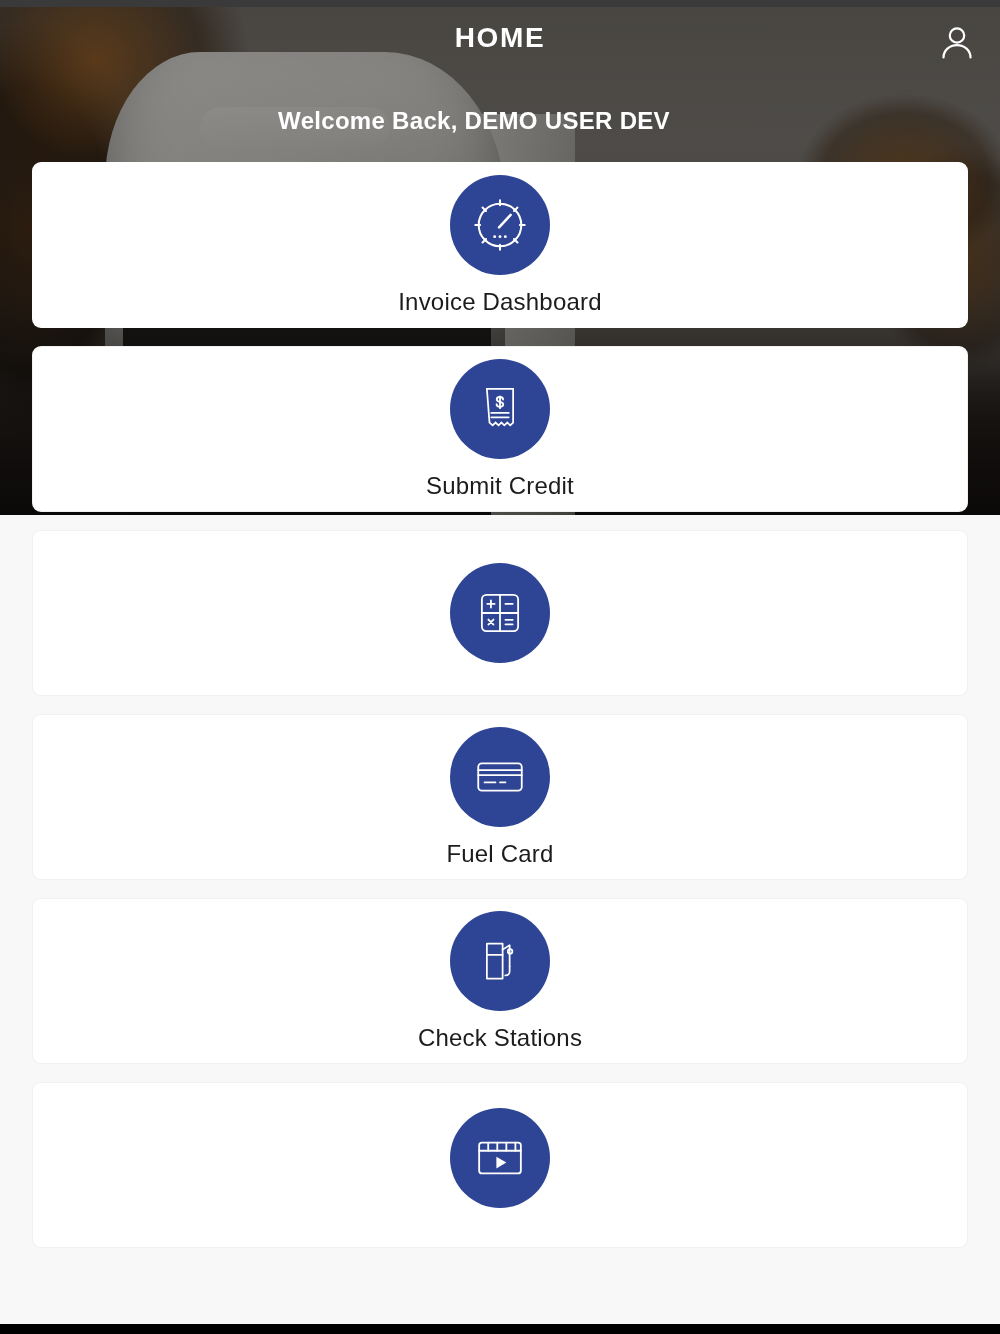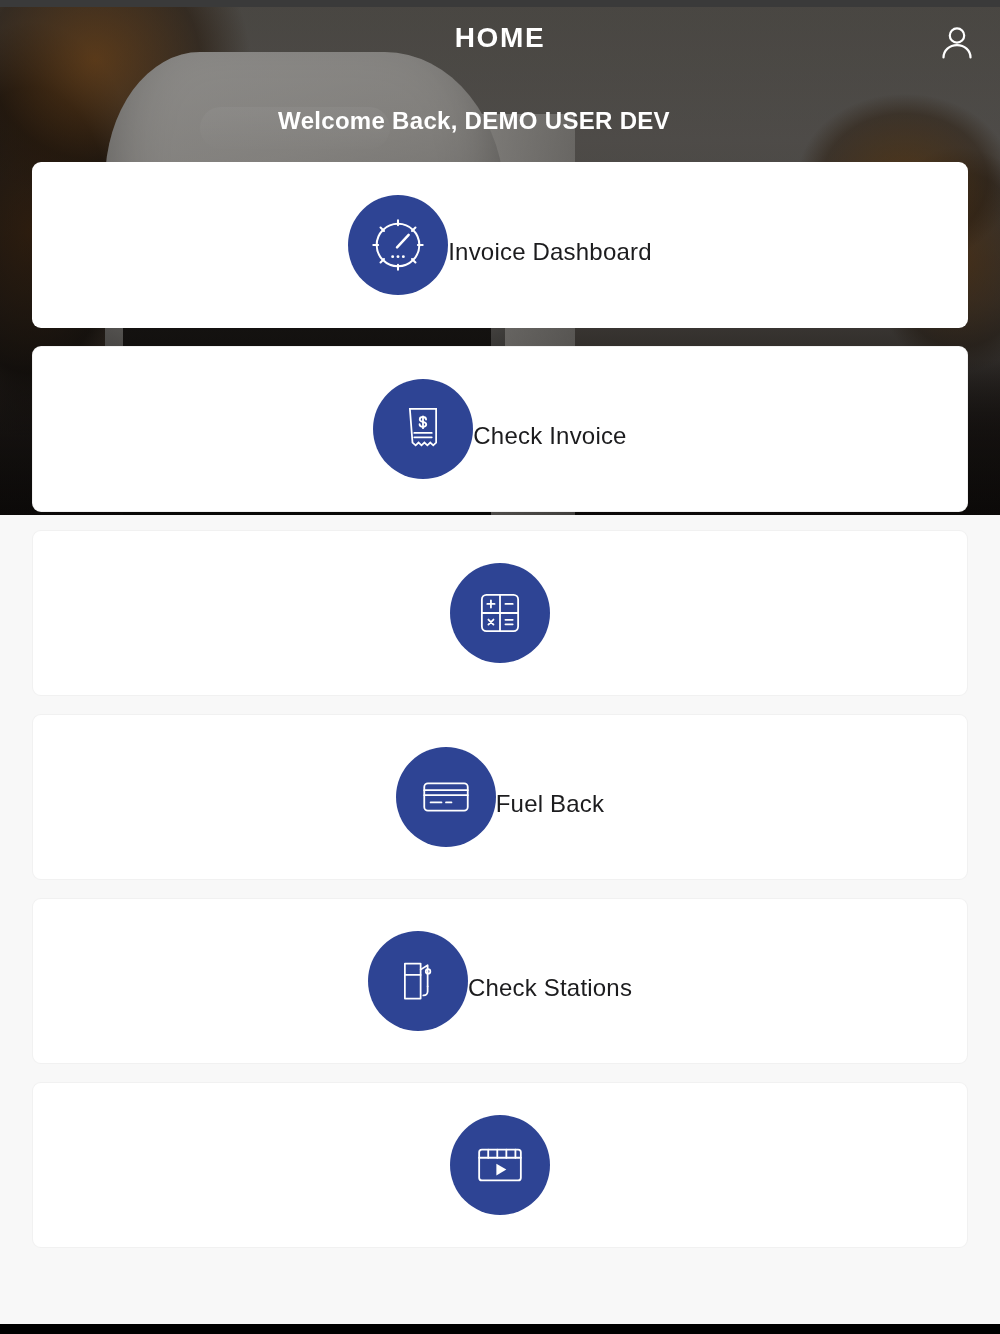--- a/index.html
+++ b/index.html
@@ -161,20 +161,21 @@
 
   .tile {
     position: relative;
     width: 936px;
     height: 166px;
     margin-bottom: 18px;
     background: #ffffff;
     border-radius: 9px;
     border: 1px solid rgba(0,0,0,0.055);
     display: flex;
+    flex-direction: column;
     align-items: center;
     justify-content: center;
     cursor: pointer;
   }
   
   .tile.on-hero { border-color: transparent; }
 
   .tile-icon {
     width: 100px;
     height: 100px;
@@ -263,21 +264,21 @@
 
     <div class="tile">
       <div class="tile-icon">
         <svg viewBox="0 0 64 64" width="56" height="56" fill="none" stroke="#ffffff" stroke-width="2" stroke-linecap="round">
           <path d="M17 9h30v38.5l-3.3 3.2-3.4-3.2-3.3 3.2-3.4-3.2-3.3 3.2-3.4-3.2-3.3 3.2-3.6-3.2z"></path>
           <path d="M32 17.5v13.5" stroke-width="2.1"></path>
           <path d="M35.5 21.2c0-1.9-1.6-2.9-3.6-2.9s-3.6 1.1-3.6 2.7c0 1.7 1.5 2.3 3.6 2.8 2.2.5 3.8 1.1 3.8 2.9 0 1.7-1.7 2.8-3.8 2.8s-3.8-1.1-3.8-2.9" stroke-width="2.1"></path>
           <path d="M22 36.5h20M22 41.5h20"></path>
         </svg>
       </div>
-      <div class="tile-label">Check Invoice</div>
+      <div class="tile-label">Submit Credit</div>
     </div>
 
     <div class="tile">
       <div class="tile-icon">
         <svg viewBox="0 0 64 64" width="58" height="58" fill="none" stroke="#ffffff" stroke-width="2" stroke-linecap="round">
           <rect x="12" y="12" width="40" height="40" rx="5"></rect>
           <path d="M32 12v40M12 32h40"></path>
           <path d="M18 22h8M22 18v8"></path>
           <path d="M38 22h8"></path>
           <path d="M19.2 39.2l5.6 5.6M24.8 39.2l-5.6 5.6"></path>
@@ -287,21 +288,21 @@
     </div>
 
     <div class="tile">
       <div class="tile-icon">
         <svg viewBox="0 0 64 64" width="58" height="58" fill="none" stroke="#ffffff" stroke-width="2" stroke-linecap="round">
           <rect x="8" y="17" width="48" height="30" rx="4"></rect>
           <path d="M8 24.5h48M8 30h48"></path>
           <path d="M15 38h12M32 38h6"></path>
         </svg>
       </div>
-      <div class="tile-label">Fuel Back</div>
+      <div class="tile-label">Fuel Card</div>
     </div>
 
     <div class="tile">
       <div class="tile-icon">
         <svg viewBox="0 0 64 64" width="56" height="56" fill="none" stroke="#ffffff" stroke-width="2" stroke-linecap="round" stroke-linejoin="round">
           <path d="M17 12h18v40H17z"></path>
           <path d="M17 25h18"></path>
           <path d="M35 19l8-5v24"></path>
           <path d="M43 38v6a4.5 4.5 0 0 1-4.5 4.5H38"></path>
           <circle cx="43.5" cy="21" r="2.6"></circle>

